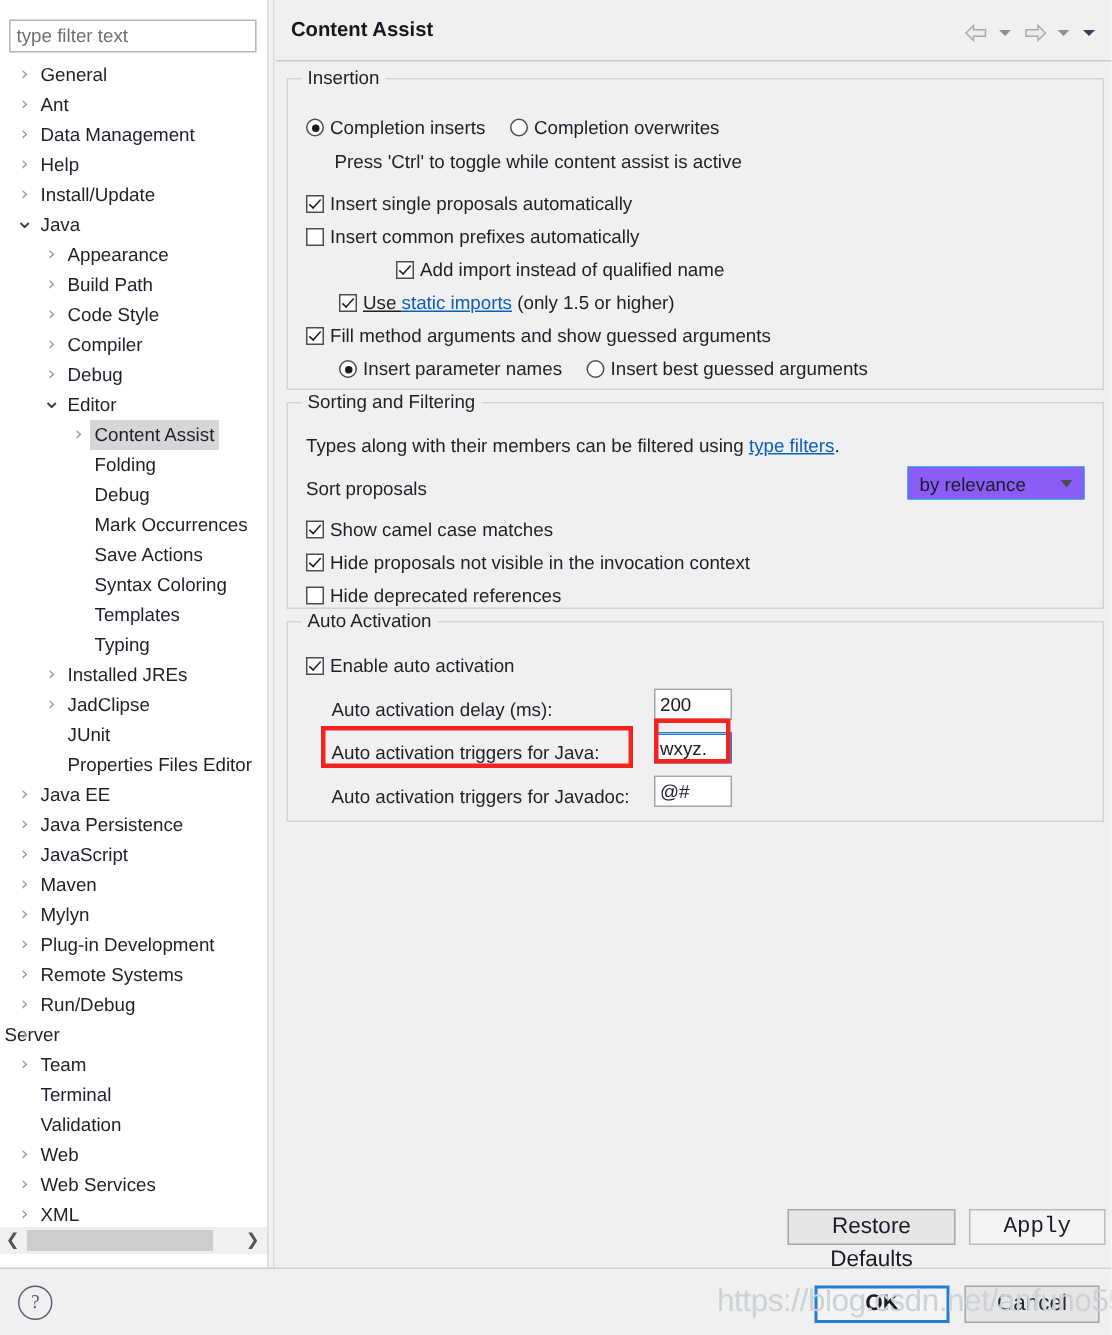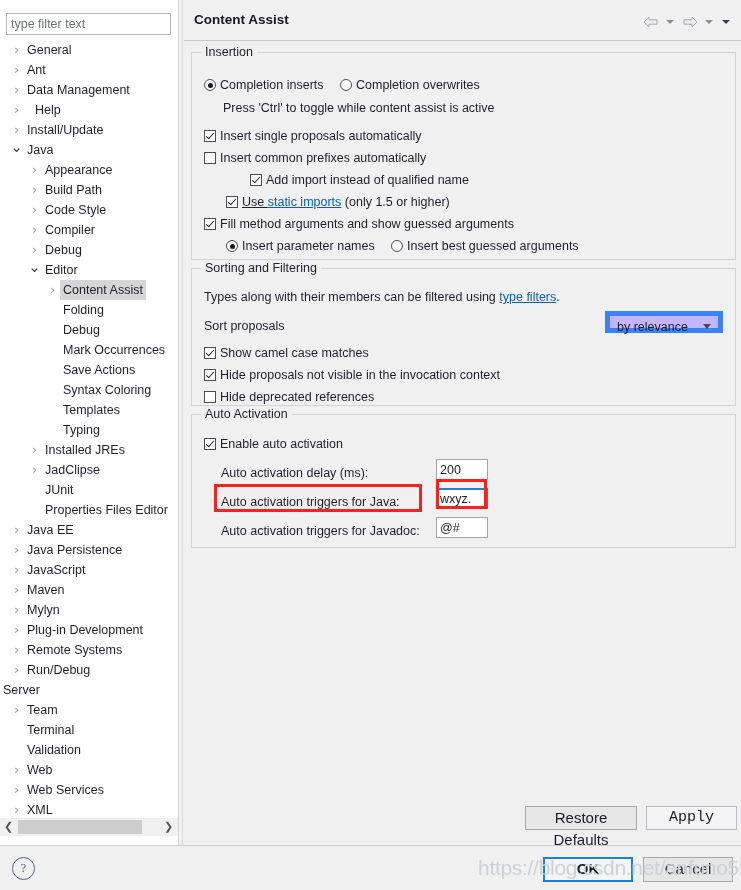--- a/index.html
+++ b/index.html
@@ -263,22 +263,22 @@
   }
   .tfield.focused {
     border: 1px solid #2a7ad2;
     box-shadow: inset 0 0 0 1px #2a7ad2;
   }
 
   
   .combo {
     position: absolute;
     box-sizing: border-box;
-    border: 5px solid #3b82f6;
-    background: #c4b5fd;
+    border: 1px solid #3b82f6;
+    background: #8b5cf6;
     height: 22px;
     font-size: 12.5px;
     color: #1b1b28;
     cursor: default;
   }
   .combo .combo-text {
     position: absolute;
     left: 7px; top: 2px;
     line-height: 18px;
   }
@@ -373,21 +373,21 @@
 <div id="dialog">
 
   <div id="left-panel">
     <div id="filter-wrap">
       <input id="filter-input" type="text" placeholder="type filter text" style="">
     </div>
     <div id="tree">
         <div class="tree-row"><span class="twisty" style="left: 10px; font-size: 13px;">›</span><span class="tlabel" style="margin-left: 24px;">General</span></div>
         <div class="tree-row"><span class="twisty" style="left: 10px; font-size: 13px;">›</span><span class="tlabel" style="margin-left: 24px;">Ant</span></div>
         <div class="tree-row"><span class="twisty" style="left: 10px; font-size: 13px;">›</span><span class="tlabel" style="margin-left: 24px;">Data Management</span></div>
-        <div class="tree-row"><span class="twisty" style="left: 10px; font-size: 13px;">›</span><span class="tlabel" style="margin-left: 32px;">Help</span></div>
+        <div class="tree-row"><span class="twisty" style="left: 10px; font-size: 13px;">›</span><span class="tlabel" style="margin-left: 24px;">Help</span></div>
         <div class="tree-row"><span class="twisty" style="left: 10px; font-size: 13px;">›</span><span class="tlabel" style="margin-left: 24px;">Install/Update</span></div>
         <div class="tree-row"><span class="twisty open" style="left: 10px; font-size: 15px; line-height: 14px;">⌄</span><span class="tlabel" style="margin-left: 24px;">Java</span></div>
         <div class="tree-row"><span class="twisty" style="left: 28px; font-size: 13px;">›</span><span class="tlabel" style="margin-left: 42px;">Appearance</span></div>
         <div class="tree-row"><span class="twisty" style="left: 28px; font-size: 13px;">›</span><span class="tlabel" style="margin-left: 42px;">Build Path</span></div>
         <div class="tree-row"><span class="twisty" style="left: 28px; font-size: 13px;">›</span><span class="tlabel" style="margin-left: 42px;">Code Style</span></div>
         <div class="tree-row"><span class="twisty" style="left: 28px; font-size: 13px;">›</span><span class="tlabel" style="margin-left: 42px;">Compiler</span></div>
         <div class="tree-row"><span class="twisty" style="left: 28px; font-size: 13px;">›</span><span class="tlabel" style="margin-left: 42px;">Debug</span></div>
         <div class="tree-row"><span class="twisty open" style="left: 28px; font-size: 15px; line-height: 14px;">⌄</span><span class="tlabel" style="margin-left: 42px;">Editor</span></div>
         <div class="tree-row selected"><span class="twisty" style="left: 46px; font-size: 13px;">›</span><span class="tlabel" style="margin-left: 60px;">Content Assist</span></div>
         <div class="tree-row"><span class="tlabel" style="margin-left: 60px;">Folding</span></div>
@@ -468,21 +468,21 @@
       <div class="ctl plain" style="left:31px; top:47px;">Press 'Ctrl' to toggle while content assist is active</div>
 
       <div class="ctl" style="left:12px; top:97px;">
         <span class="cbox"></span><span>Insert common prefixes automatically</span>
       </div>
 
       <div class="ctl" style="left:12px; top:75px;">
         <span class="cbox checked"></span><span>Insert single proposals automatically</span>
       </div>
 
-      <div class="ctl" style="left:12px; top:119px;padding-left:46px;">
+      <div class="ctl" style="left:26px; top:119px;padding-left:46px;">
         <span class="cbox checked"></span><span>Add import instead of qualified name</span>
       </div>
 
       <div class="ctl" style="left:34px; top:141px;">
         <span class="cbox checked"></span><span class="mnem">Use </span><a class="link" href="#">static imports</a><span> (only 1.5 or higher)</span>
       </div>
 
       <div class="ctl" style="left:12px; top:163px;">
         <span class="cbox checked"></span><span>Fill method arguments and show guessed arguments</span>
       </div>

